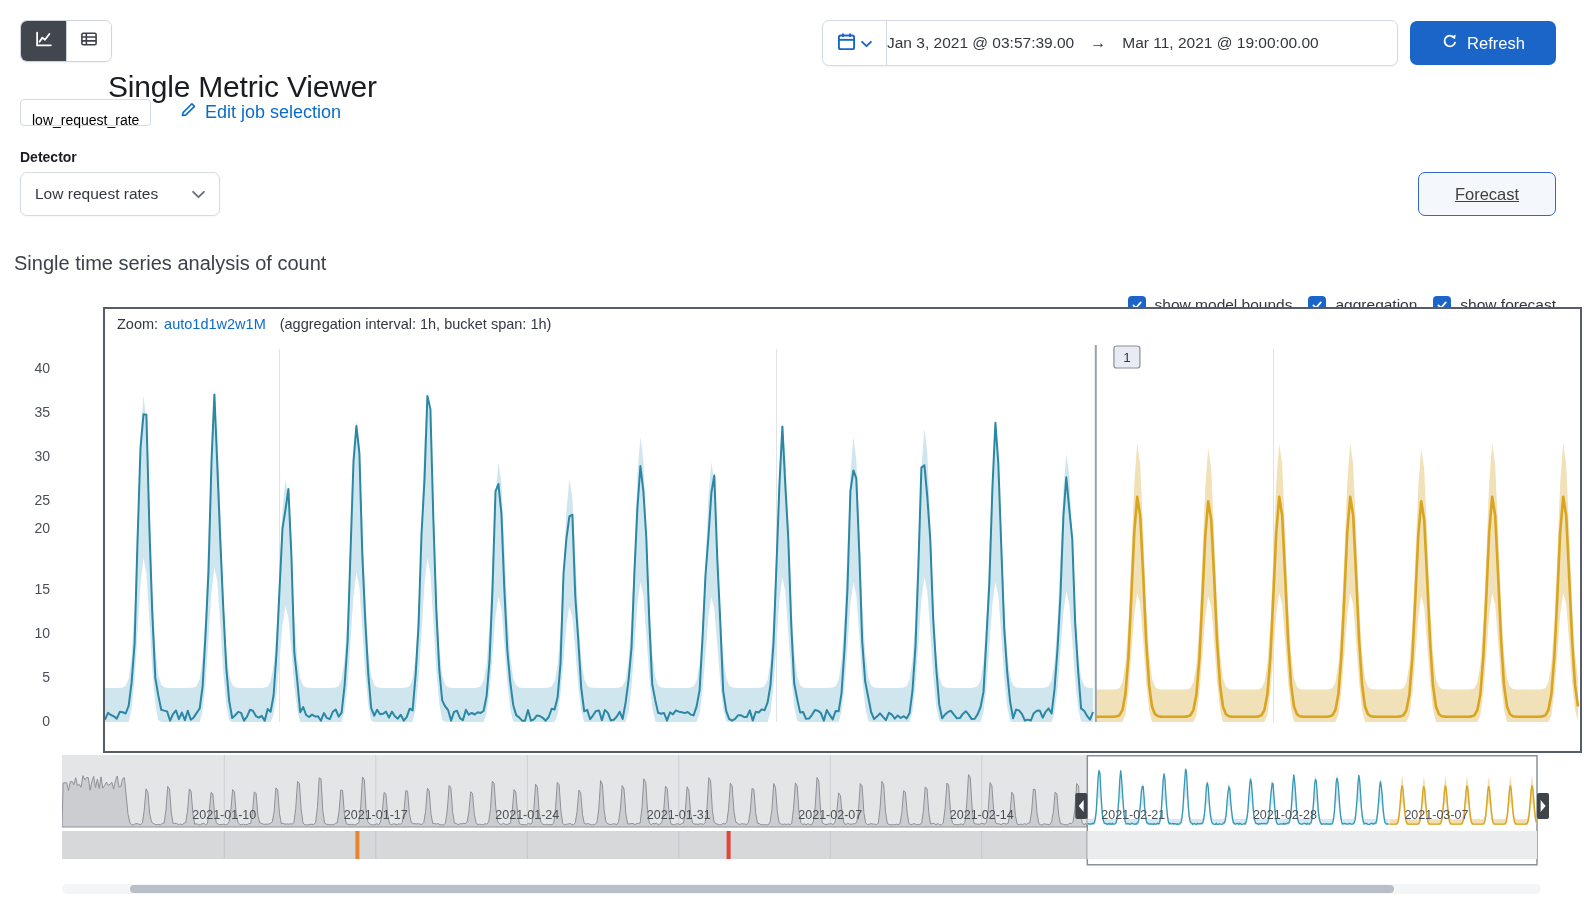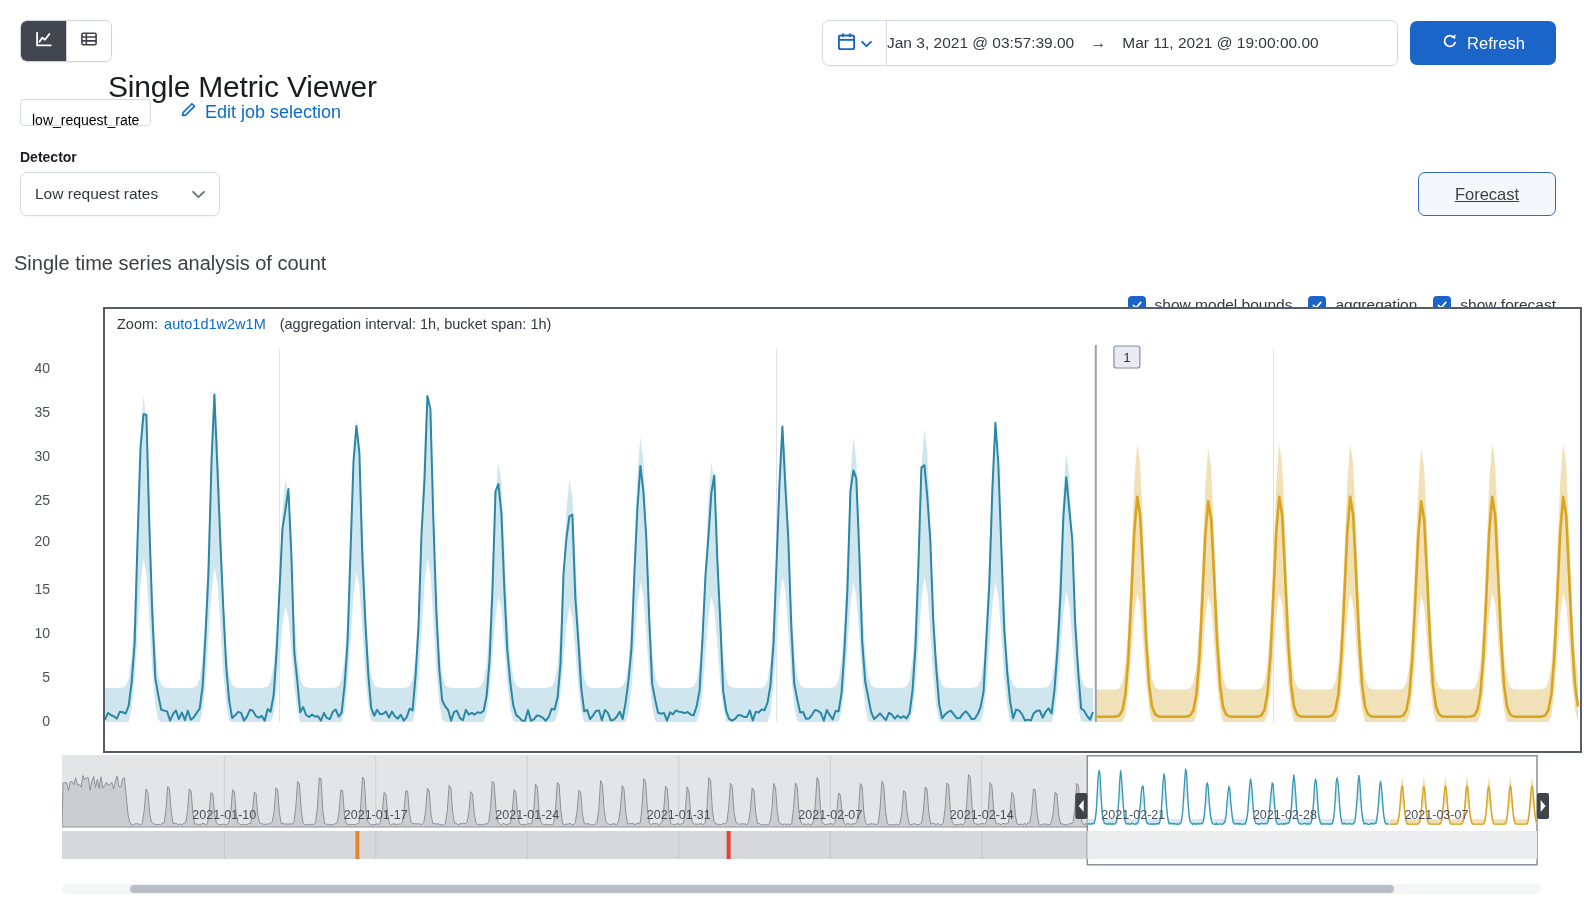--- a/index.html
+++ b/index.html
@@ -166,21 +166,21 @@
         </span>
         <span class="tlabel">show forecast</span>
       </div>
     </div>
 
   <div id="y-axis">
       <div class="ylab" style="top: 713px;">0</div>
       <div class="ylab" style="top: 668.875px;">5</div>
       <div class="ylab" style="top: 624.75px;">10</div>
       <div class="ylab" style="top: 580.625px;">15</div>
-      <div class="ylab" style="top: 533px;">20</div>
+      <div class="ylab" style="top: 520px;">20</div>
       <div class="ylab" style="top: 492.375px;">25</div>
       <div class="ylab" style="top: 448.25px;">30</div>
       <div class="ylab" style="top: 404.125px;">35</div>
       <div class="ylab" style="top: 360px;">40</div>
     </div>
 
   <div id="chart-box">
     <div id="zoom-row">
       <span>Zoom:</span>
       <span id="zoom-links"><span class="zlink">auto</span><span class="zlink">1d</span><span class="zlink">1w</span><span class="zlink">2w</span><span class="zlink">1M</span></span>

